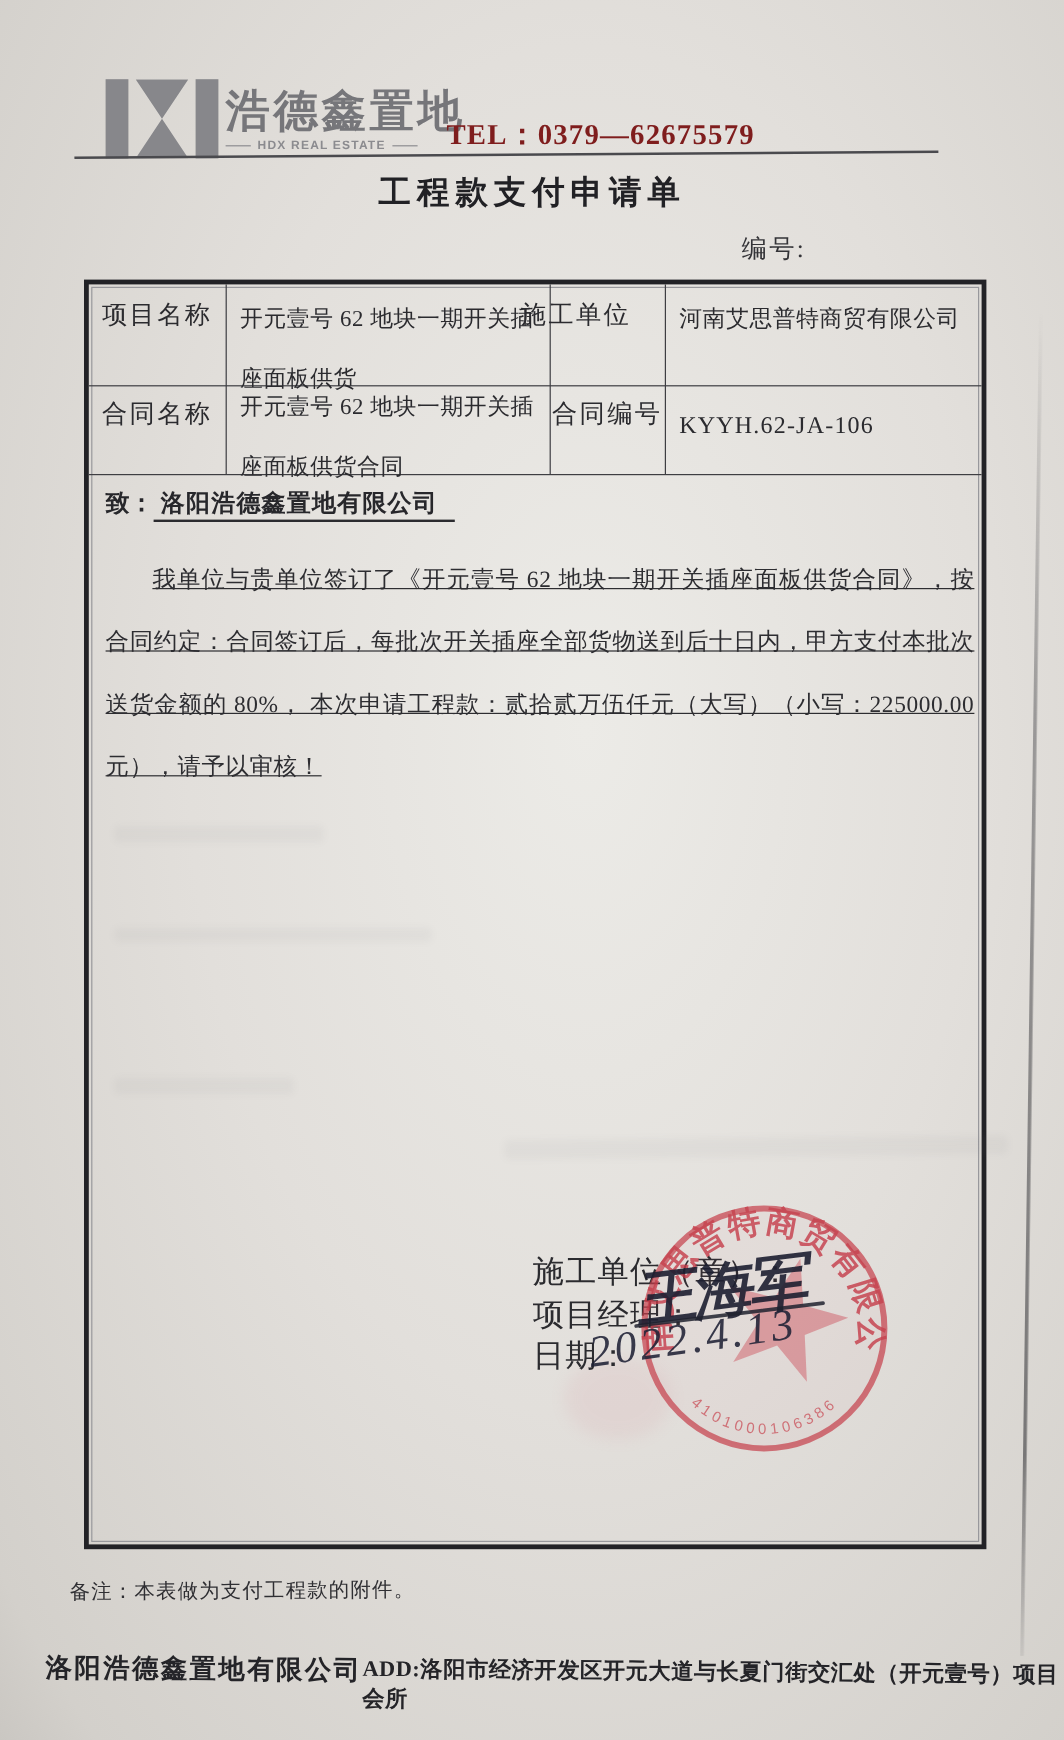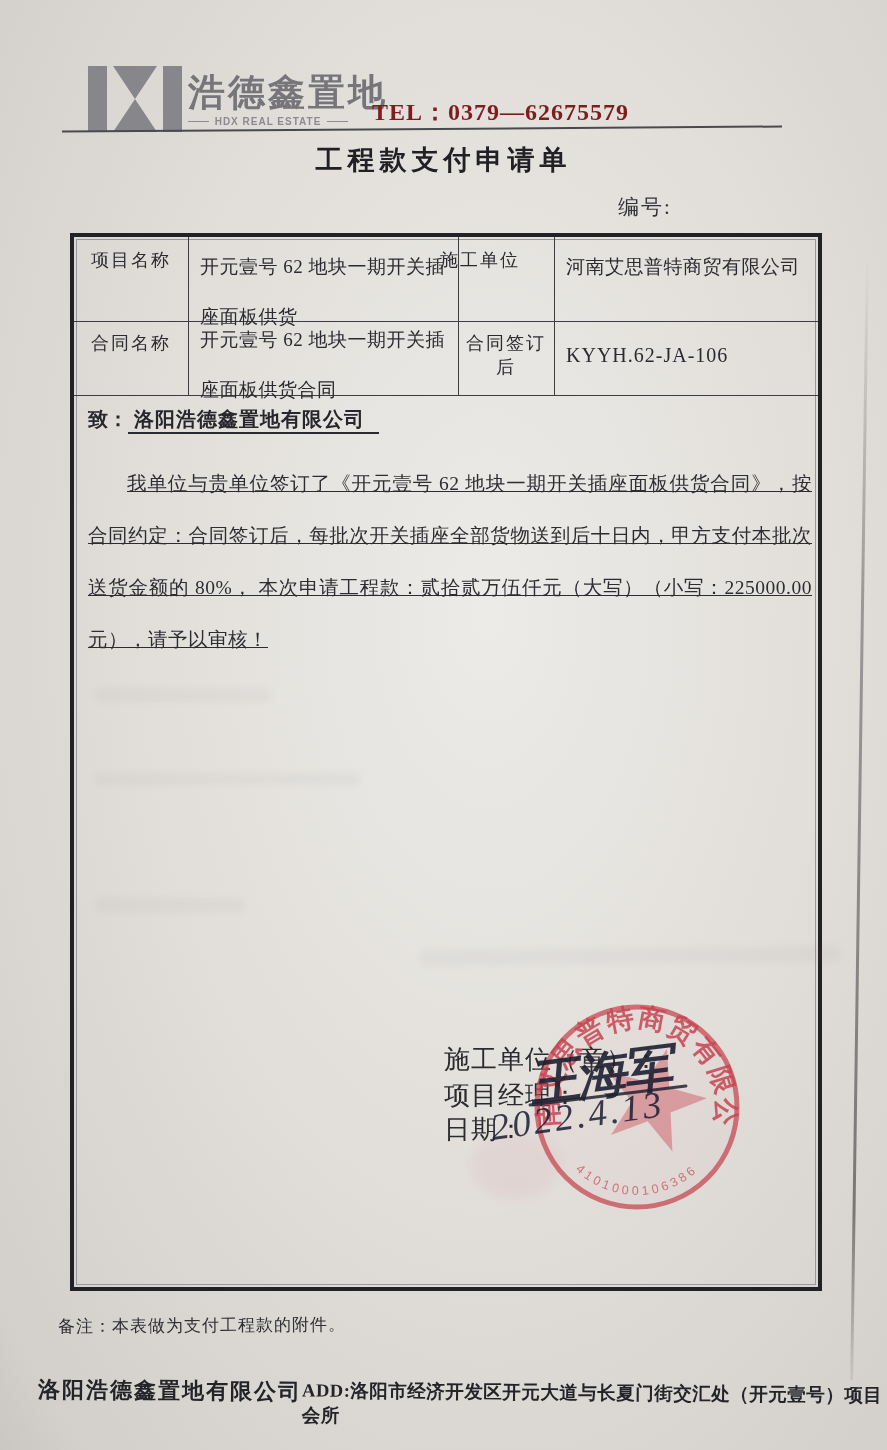--- a/index.html
+++ b/index.html
@@ -43,21 +43,21 @@
   .serial { left:618px; top:193px; font-size:21px; color:#333337; letter-spacing:2px; }
 
   
   .form-box { left:70px; top:233px; width:752px; height:1058px; border:4px solid #222226; }
   .form-box-thin { position:absolute; inset:2px; border:1px solid #98989c; pointer-events:none; }
 
   .gridline { background:#3e3e42; }
   .vline { width:1px; top:237px; height:158px; }
   .hline { height:1px; left:74px; width:744px; }
 
-  .cell-label { font-size:18px; color:#2b2b2f; text-align:center; letter-spacing:2px; }
+  .cell-label { font-size:21px; color:#2b2b2f; text-align:center; letter-spacing:2px; }
   .cell-value { font-size:19px; color:#2b2b2f; line-height:50px; letter-spacing:0.5px; }
   .cell-value.latin { font-family:"Liberation Serif", serif; font-size:20px; letter-spacing:1px; }
 
   .to-line { left:88px; top:406px; font-size:20px; font-weight:bold; color:#27272b; }
   .to-value { border-bottom:2px solid #2b2b2f; padding:0 14px 2px 6px; letter-spacing:1px; }
 
   .body-par {
     left:88px; top:458px; width:724px;
     font-size:19.5px; line-height:52px; color:#2d2d31;
     text-indent:2em; text-align:justify; letter-spacing:0.5px;text-decoration:underline;
@@ -126,21 +126,21 @@
 <div class="abs gridline hline" style="top:321px;"></div>
 <div class="abs gridline hline" style="top:395px;"></div>
 
 <div class="abs cell-label" style="left:74px;top:248px;width:114px;">项目名称</div>
 <div class="abs cell-value" style="left:200px;top:242px;width:252px;">开元壹号 62 地块一期开关插座面板供货</div>
 <div class="abs cell-label" style="left:432px;top:248px;width:96px;">施工单位</div>
 <div class="abs cell-value" style="left:566px;top:242px;width:248px;">河南艾思普特商贸有限公司</div>
 
 <div class="abs cell-label" style="left:74px;top:331px;width:114px;">合同名称</div>
 <div class="abs cell-value" style="left:200px;top:315px;width:252px;">开元壹号 62 地块一期开关插座面板供货合同</div>
-<div class="abs cell-label" style="left:458px;top:331px;width:96px;">合同签订后</div>
+<div class="abs cell-label" style="left:458px;top:331px;width:96px;">合同编号</div>
 <div class="abs cell-value latin" style="left:566px;top:330px;width:248px;">KYYH.62-JA-106</div>
 
 <div class="abs to-line">
   <span>致：</span><span class="to-value">洛阳浩德鑫置地有限公司</span>
 </div>
 
 <div class="abs body-par">我单位与贵单位签订了《开元壹号 62 地块一期开关插座面板供货合同》，按合同约定：合同签订后，每批次开关插座全部货物送到后十日内，甲方支付本批次送货金额的 80%， 本次申请工程款：贰拾贰万伍仟元（大写）（小写：225000.00 元），请予以审核！</div>
 
 <div class="abs ghost" style="left:95px;top:688px;width:175px;height:14px;"></div>
 <div class="abs ghost" style="left:95px;top:773px;width:265px;height:12px;"></div>

